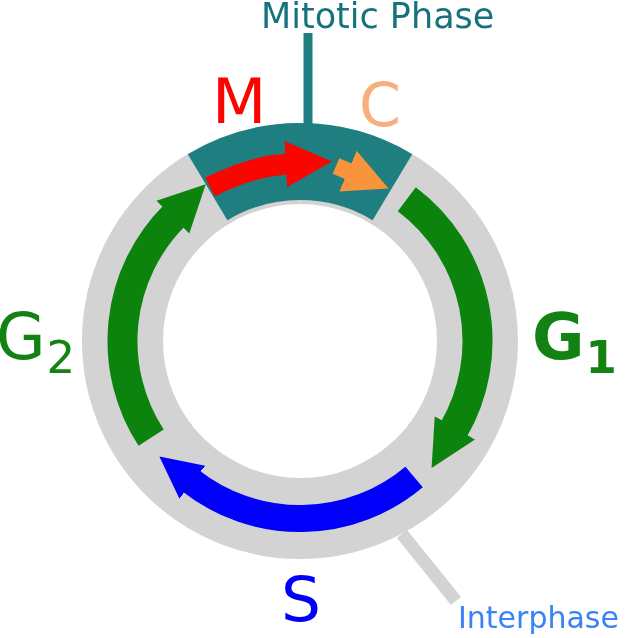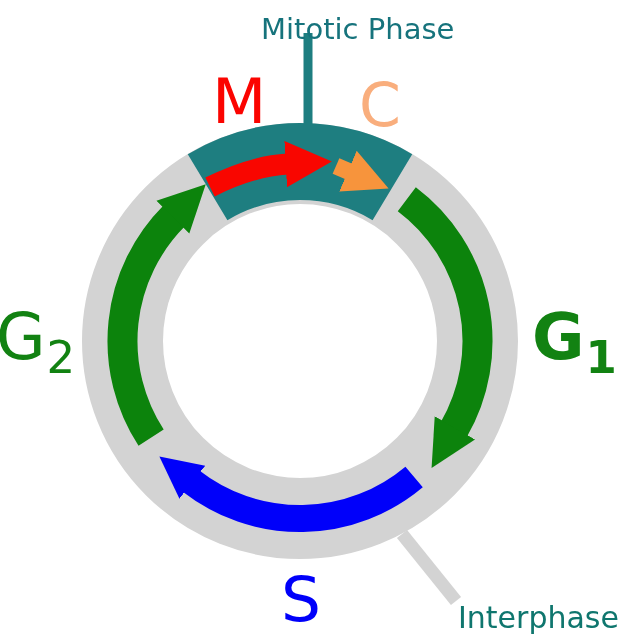--- a/index.html
+++ b/index.html
@@ -5,27 +5,27 @@
   html,body{margin:0;padding:0;background:#ffffff;}
   #stage{
     position:relative;
     width:640px;height:638px;
     background:#ffffff;
     font-family:"DejaVu Sans", sans-serif;
     overflow:hidden;
   }
   #diagram-svg{position:absolute;left:0;top:0;}
   .lbl{position:absolute;line-height:1;white-space:nowrap;}
-  .lbl-mitotic{left:261px;top:-1px;font-size:29px;color:#16737c;margin-top:16px;}
+  .lbl-mitotic{left:261px;top:-1px;font-size:35px;color:#16737c;}
   .lbl-m{left:212px;top:70px;font-size:63px;color:#fb0400;}
   .lbl-c{left:359px;top:75px;font-size:60px;color:#f9ae7d;}
   .lbl-g1{left:532px;top:305px;font-size:64px;color:#128212;font-weight:bold;}
   .lbl-g2{left:-4px;top:305px;font-size:64px;color:#128212;}
   .lbl-s{left:281px;top:568px;font-size:63px;color:#0000fa;}
-  .lbl-interphase{left:458px;top:603px;font-size:30px;color:#0f766e;}
+  .lbl-interphase{left:458px;top:603px;font-size:30px;color:#3b82f6;}
   .sub{font-size:45px;position:relative;top:14px;margin-left:1px;}
 </style>
 </head>
 <body>
 
 <div id="stage">
 
   <svg id="diagram-svg" width="640" height="638" viewBox="0 0 640 638">
     <defs>
       <marker id="head-green" viewBox="0 0 10 10" refX="0.5" refY="5" markerUnits="strokeWidth" markerWidth="1.55" markerHeight="1.9" orient="auto">

